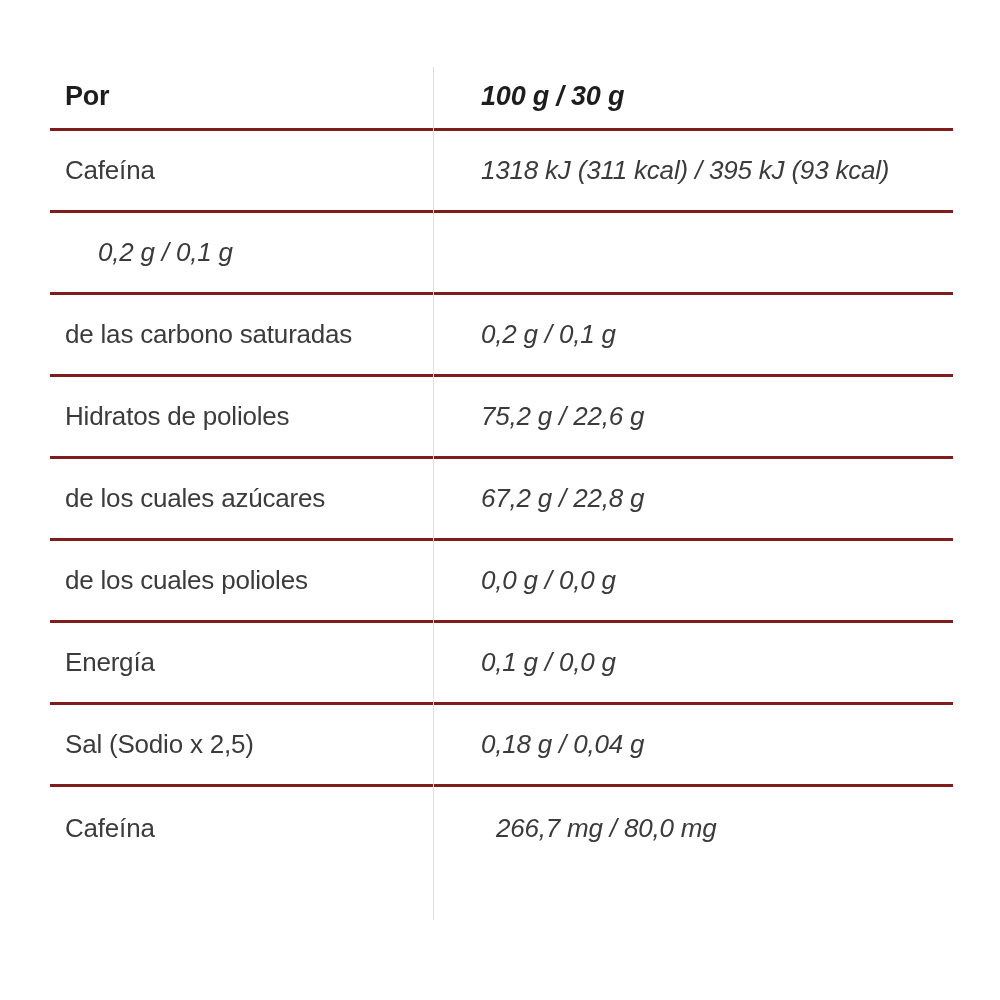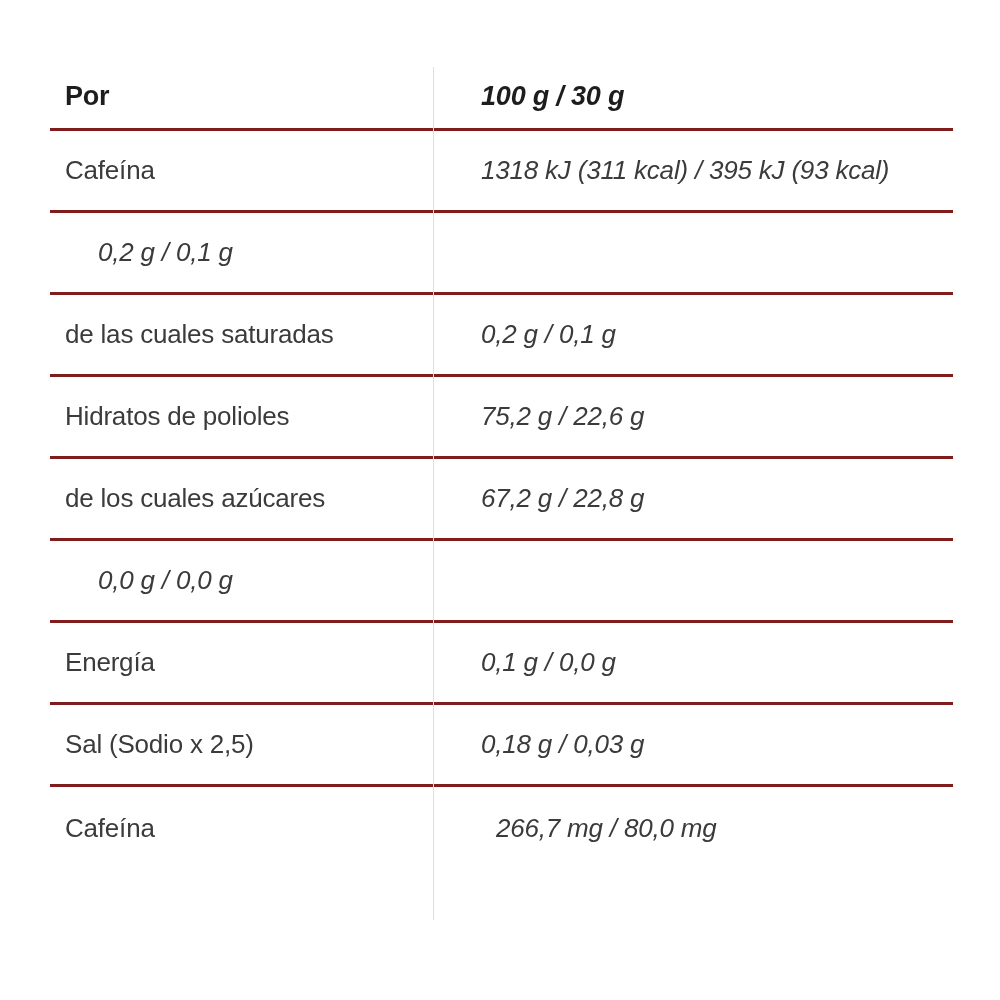--- a/index.html
+++ b/index.html
@@ -69,46 +69,47 @@
   <div class="row">
     <div class="cell-label">Cafeína</div>
     <div class="cell-value">1318 kJ (311 kcal) / 395 kJ (93 kcal)</div>
   </div>
 
   <div class="row">
     <div class="cell-value">0,2 g / 0,1 g</div>
   </div>
 
   <div class="row">
-    <div class="cell-label">de las cuales saturadas</div>
+    <div class="cell-label">de las carbono saturadas</div>
     <div class="cell-value">0,2 g / 0,1 g</div>
   </div>
 
   <div class="row">
     <div class="cell-label">Hidratos de polioles</div>
     <div class="cell-value">75,2 g / 22,6 g</div>
   </div>
 
   <div class="row">
     <div class="cell-label">de los cuales azúcares</div>
     <div class="cell-value">67,2 g / 22,8 g</div>
   </div>
 
   <div class="row">
+    <div class="cell-label">de los cuales polioles</div>
     <div class="cell-value">0,0 g / 0,0 g</div>
   </div>
 
 
   <div class="row">
     <div class="cell-label">Energía</div>
     <div class="cell-value">0,1 g / 0,0 g</div>
   </div>
 
   <div class="row">
     <div class="cell-label">Sal (Sodio x 2,5)</div>
-    <div class="cell-value">0,18 g / 0,03 g</div>
+    <div class="cell-value">0,18 g / 0,04 g</div>
   </div>
 
   <div class="row">
     <div class="cell-label">Cafeína</div>
     <div class="cell-value">266,7 mg / 80,0 mg</div>
   </div>
 </div>
 
 </body></html>

